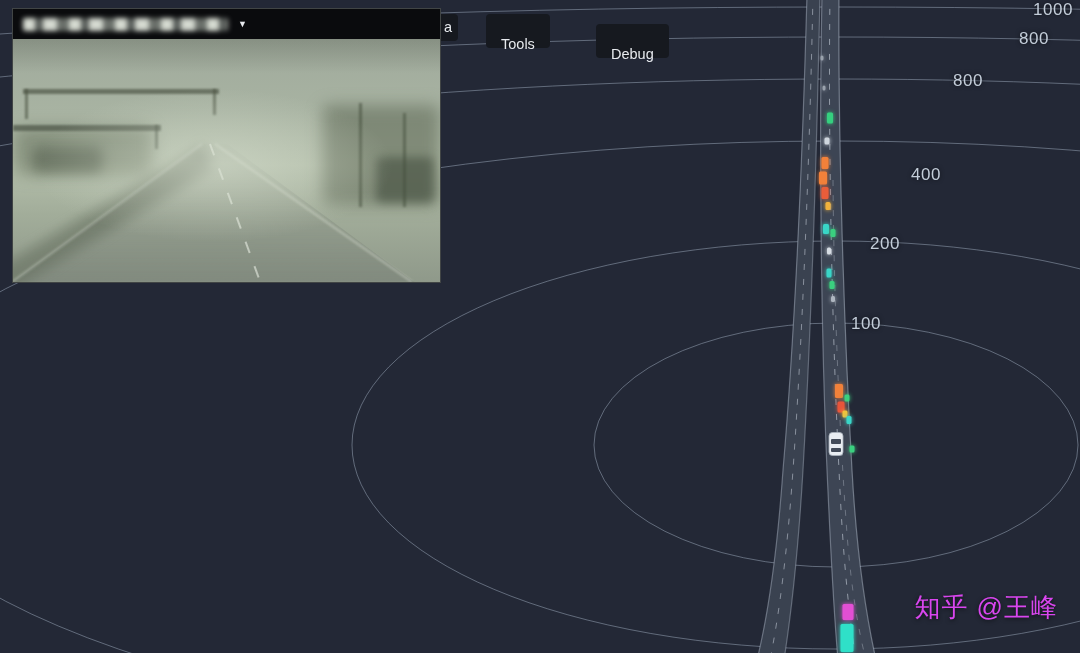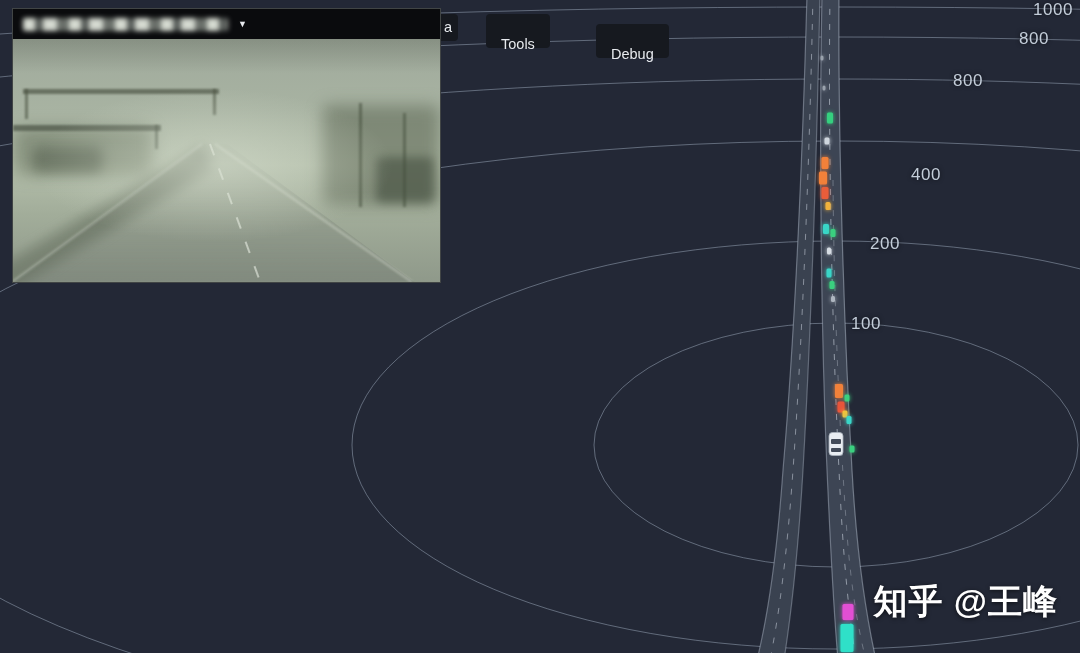--- a/index.html
+++ b/index.html
@@ -94,21 +94,21 @@
   .cam-g1-post-b { left:200px; top:50px; width:3px; height:26px;
     background:rgba(72,80,64,.6); filter:blur(1px); }
   .cam-g2-bar { left:0; top:86px; width:148px; height:6px;
     background:rgba(64,72,58,.6); filter:blur(1.2px); }
   .cam-g2-post { left:142px; top:86px; width:3px; height:24px;
     background:rgba(64,72,58,.55); filter:blur(1px); }
 
   
   .watermark {
     position:absolute; right:22px; bottom:28px; z-index:6;
-    color:#ffffff; font-size:34px; font-weight:bold; letter-spacing:1px;
+    color:#d946ef; font-size:26px; font-weight:normal; letter-spacing:1px;
     text-shadow:0 1px 4px rgba(0,0,0,.65);
   }
 </style>
 </head>
 <body>
 
 <div class="app">
 
   <svg class="scene-svg" viewBox="0 0 1080 653" xmlns="http://www.w3.org/2000/svg">
     <g id="rings">

